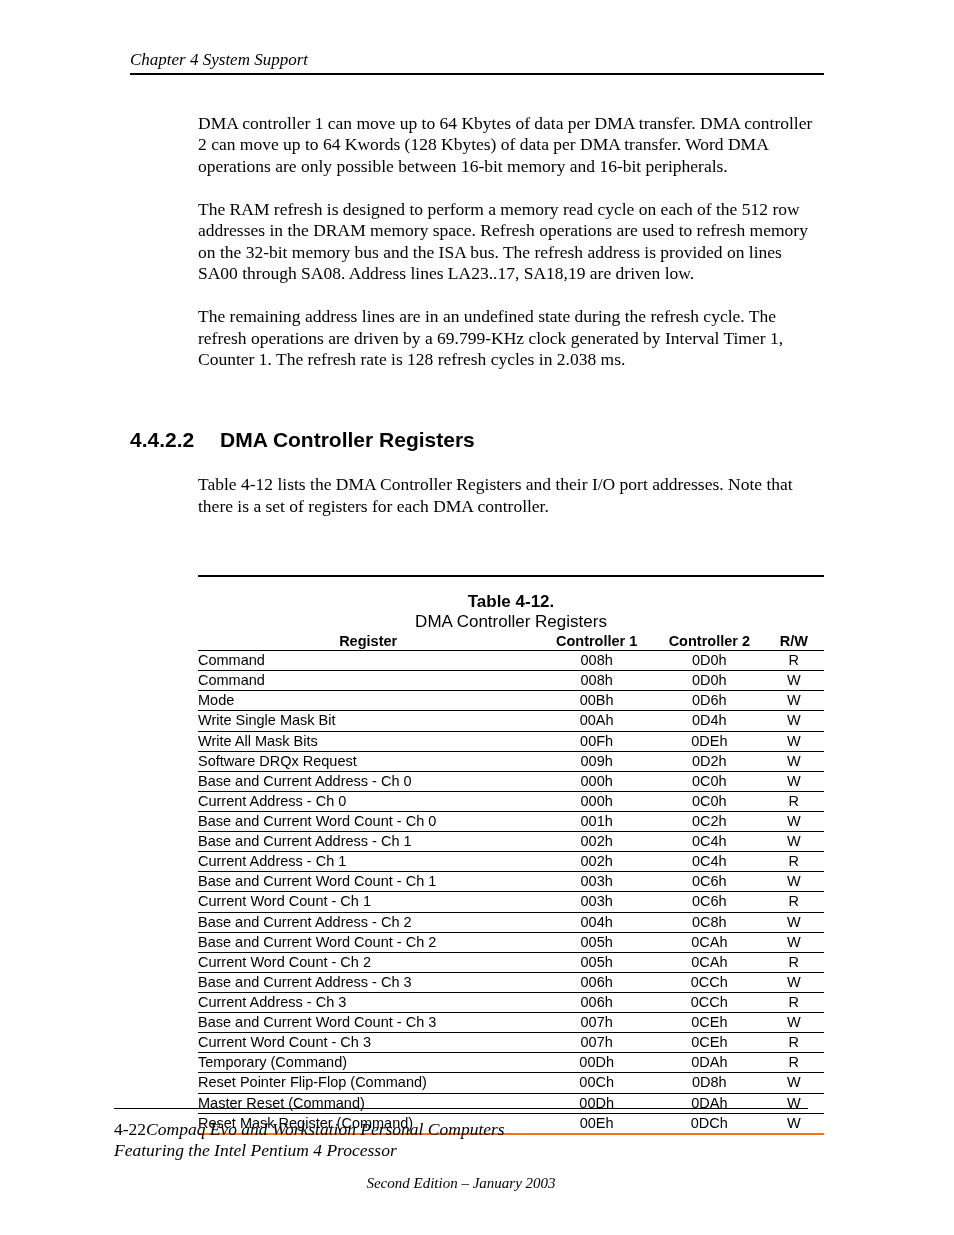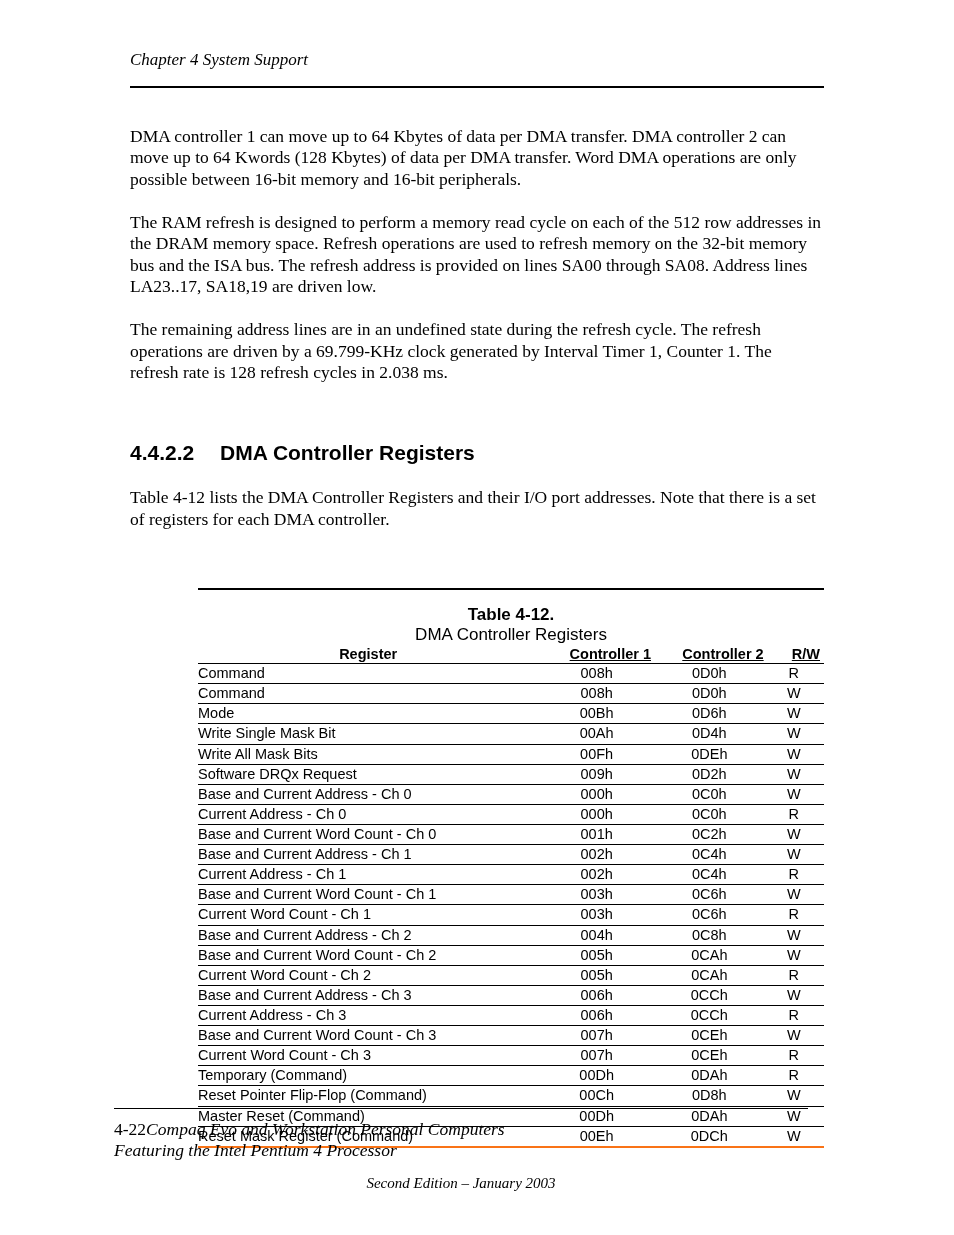--- a/index.html
+++ b/index.html
@@ -15,26 +15,27 @@
   .page {
     position: absolute;
     top: 50px;
     left: 130px;
     width: 694px;
   }
   .running-head {
     font-style: italic;
     font-size: 17px;
     border-bottom: 2px solid #000;
-    padding-bottom: 16px;
+    padding-bottom: 3px;
     margin-bottom: 38px;
   }
   .body-text {
     font-size: 17.5px;
     line-height: 1.22;
+    margin-left: 68px;
     margin-bottom: 22px;
     text-align: left;
   }
   .section-heading {
     font-family: Arial, Helvetica, sans-serif;
     font-weight: bold;
     font-size: 21px;
     margin-top: 58px;
     margin-bottom: 22px;
   }
@@ -58,21 +59,21 @@
     border-collapse: collapse;
     font-family: Arial, Helvetica, sans-serif;
     font-size: 14.5px;
   }
   table.regs th {
     text-align: center;
     font-weight: bold;
     border-bottom: 1px solid #000;
     padding: 1px 4px 1px 0;
   }
-  table.regs th.c2, table.regs th.c3, table.regs th.c4 { text-align: right; text-decoration: underline; }
+  table.regs th.c2, table.regs th.c3, table.regs th.c4 { text-align: center; }
   table.regs td {
     border-bottom: 1px solid #000;
     padding: 1px 4px 1px 0;
     line-height: 1.18;
   }
   table.regs tr:last-child td { border-bottom: 2px solid #f97316; }
   table.regs td.c2, table.regs td.c3, table.regs td.c4 { text-align: center; }
   table.regs col.col1 { width: 55%; }
   table.regs col.col2 { width: 18%; }
   table.regs col.col3 { width: 18%; }

